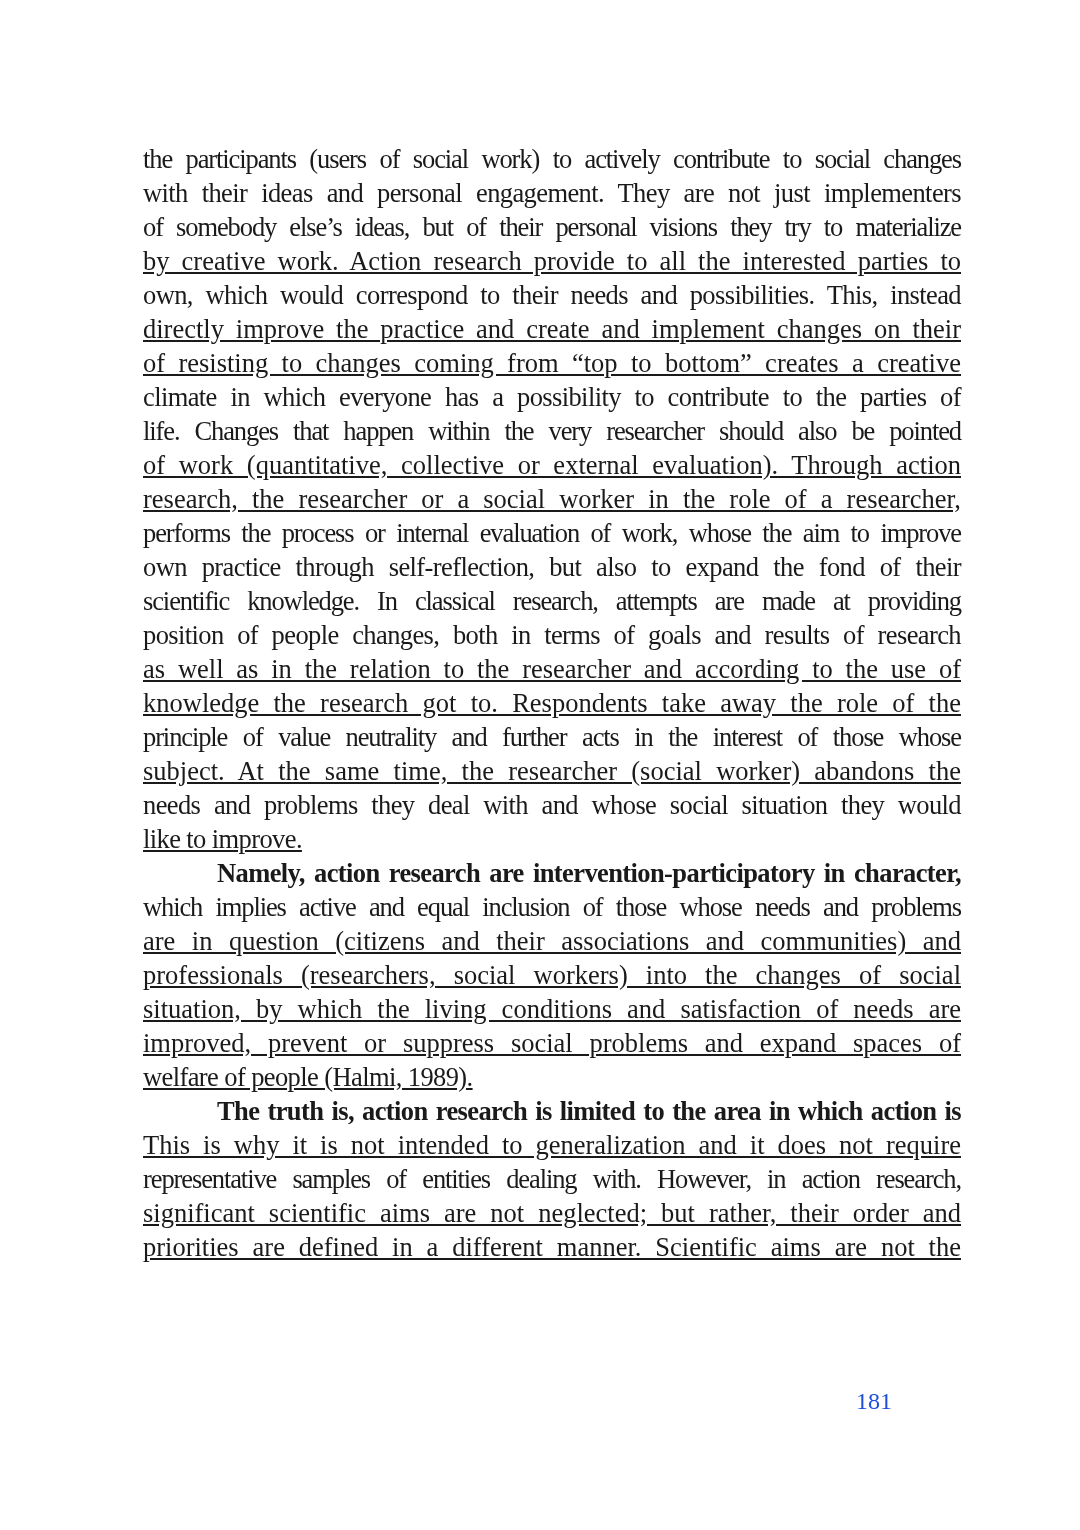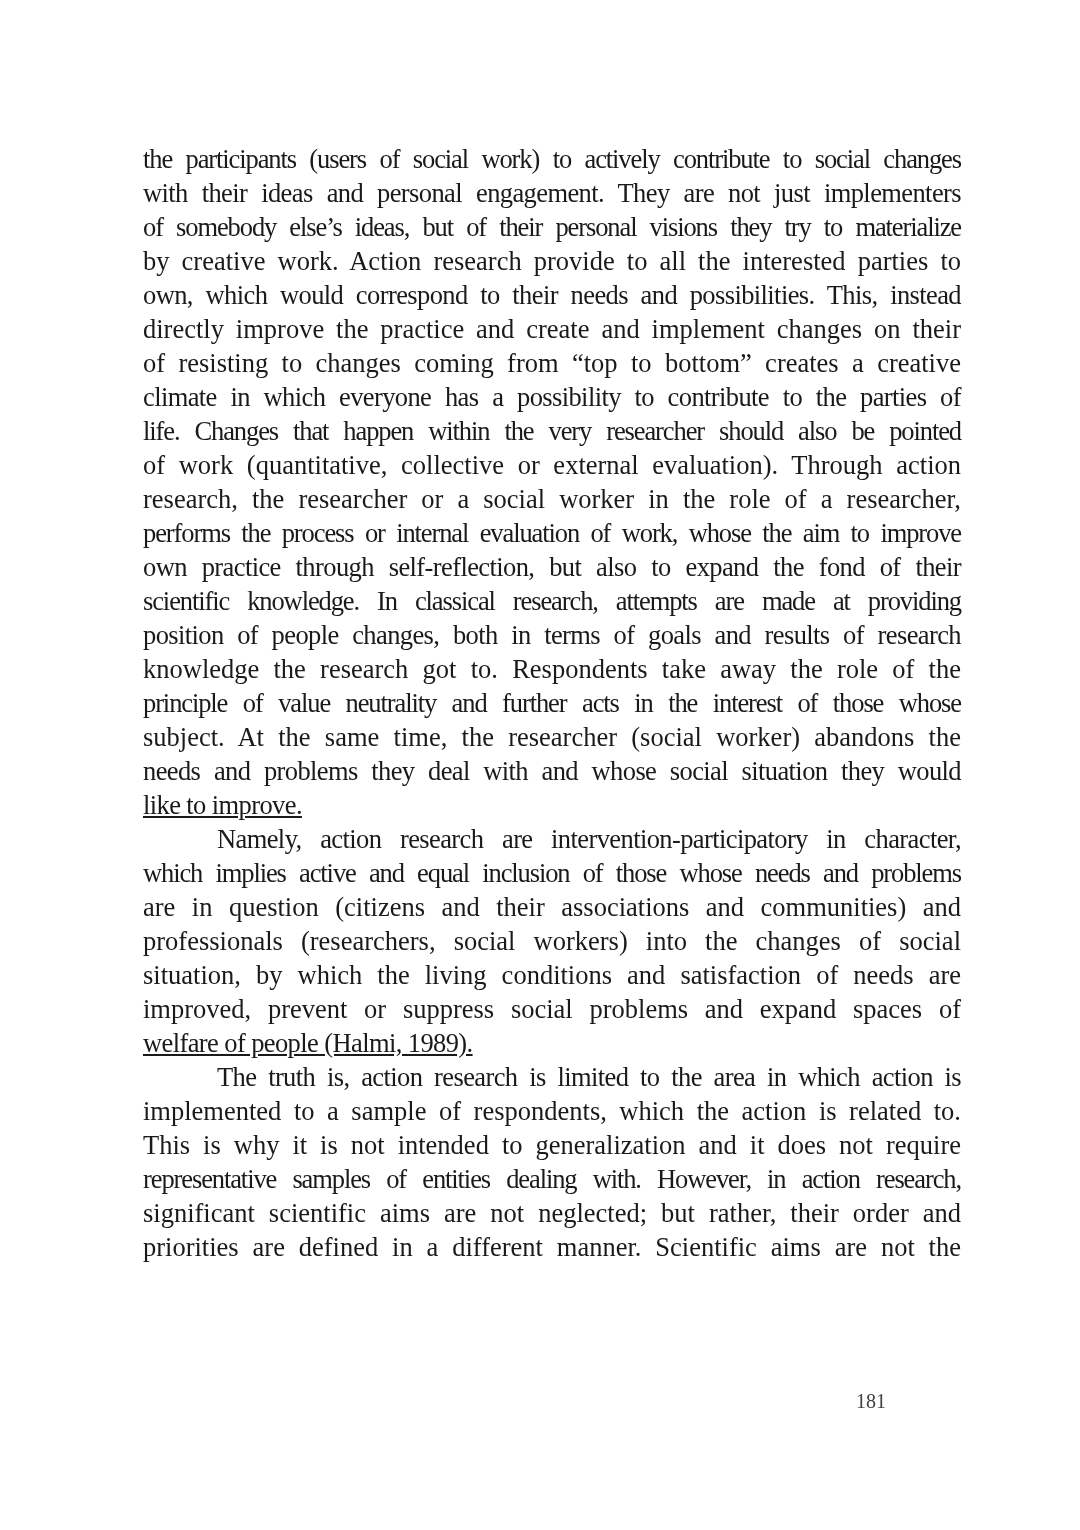--- a/index.html
+++ b/index.html
@@ -40,34 +40,36 @@
       letter-spacing: -0.6px;
       word-spacing: 0px;
       overflow: visible;
     }
     .line.last {
       text-align-last: left;
       text-decoration: underline;
     }
     .line.indent {
       padding-left: 74px;
+      font-weight: bold;
     }
     .line.tight {
       letter-spacing: -1.1px;
     }
     .line.wide {
       letter-spacing: 0px;
+      text-decoration: underline;
     }
     .page-number {
       position: absolute;
       left: 836px;
       top: 1386px;
-      font-size: 20px;
+      font-size: 24px;
       line-height: 30px;
-      color: #404040;
+      color: #1d4ed8;
     }
   </style>
 </head>
 <body>
 
 <div class="page">
   <div class="text-block">
 
     <div class="paragraph">
       <span class="line tight">the participants (users of social work) to actively contribute to social changes</span>
@@ -78,40 +80,40 @@
       <span class="line wide">directly improve the practice and create and implement changes on their</span>
       <span class="line wide">of resisting to changes coming from “top to bottom” creates a creative</span>
       <span class="line">climate in which everyone has a possibility to contribute to the parties of</span>
       <span class="line tight">life. Changes that happen within the very researcher should also be pointed</span>
       <span class="line wide">of work (quantitative, collective or external evaluation). Through action</span>
       <span class="line wide">research, the researcher or a social worker in the role of a researcher,</span>
       <span class="line tight">performs the process or internal evaluation of work, whose the aim to improve</span>
       <span class="line">own practice through self-reflection, but also to expand the fond of their</span>
       <span class="line tight">scientific knowledge. In classical research, attempts are made at providing</span>
       <span class="line">position of people changes, both in terms of goals and results of research</span>
+      <span class="line wide">as well as in the relation to the researcher and according to the use of</span>
       <span class="line wide">knowledge the research got to. Respondents take away the role of the</span>
       <span class="line tight">principle of value neutrality and further acts in the interest of those whose</span>
       <span class="line wide">subject. At the same time, the researcher (social worker) abandons the</span>
       <span class="line">needs and problems they deal with and whose social situation they would</span>
       <span class="line last">like to improve.</span>
     </div>
 
     <div class="paragraph">
       <span class="line indent">Namely, action research are intervention-participatory in character,</span>
       <span class="line tight">which implies active and equal inclusion of those whose needs and problems</span>
       <span class="line wide">are in question (citizens and their associations and communities) and</span>
       <span class="line wide">professionals (researchers, social workers) into the changes of social</span>
       <span class="line wide">situation, by which the living conditions and satisfaction of needs are</span>
       <span class="line wide">improved, prevent or suppress social problems and expand spaces of</span>
       <span class="line last">welfare of people (Halmi, 1989).</span>
     </div>
 
     <div class="paragraph">
       <span class="line indent">The truth is, action research is limited to the area in which action is</span>
-      <span class="line wide">implemented to a sample of respondents, which the action is related to.</span>
       <span class="line wide">This is why it is not intended to generalization and it does not require</span>
       <span class="line tight">representative samples of entities dealing with. However, in action research,</span>
       <span class="line wide">significant scientific aims are not neglected; but rather, their order and</span>
       <span class="line wide">priorities are defined in a different manner. Scientific aims are not the</span>
     </div>
 
   </div>
 
   <div class="page-number">181</div>
 </div>

